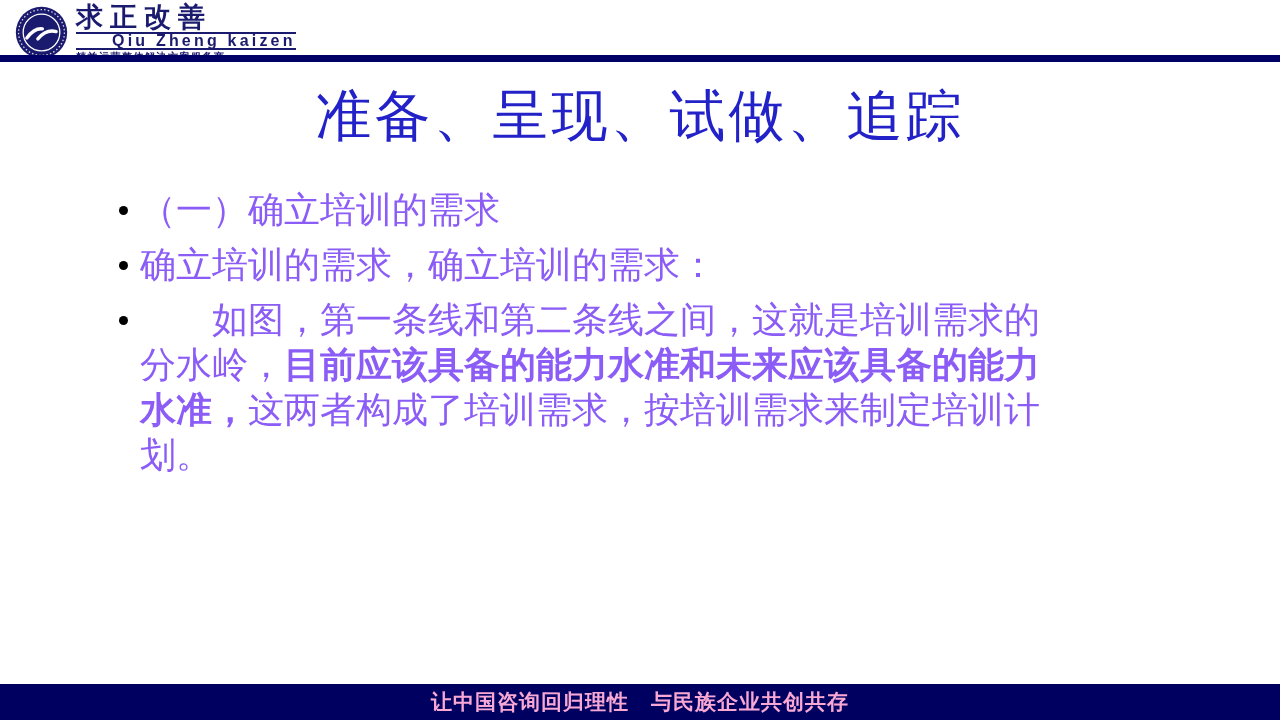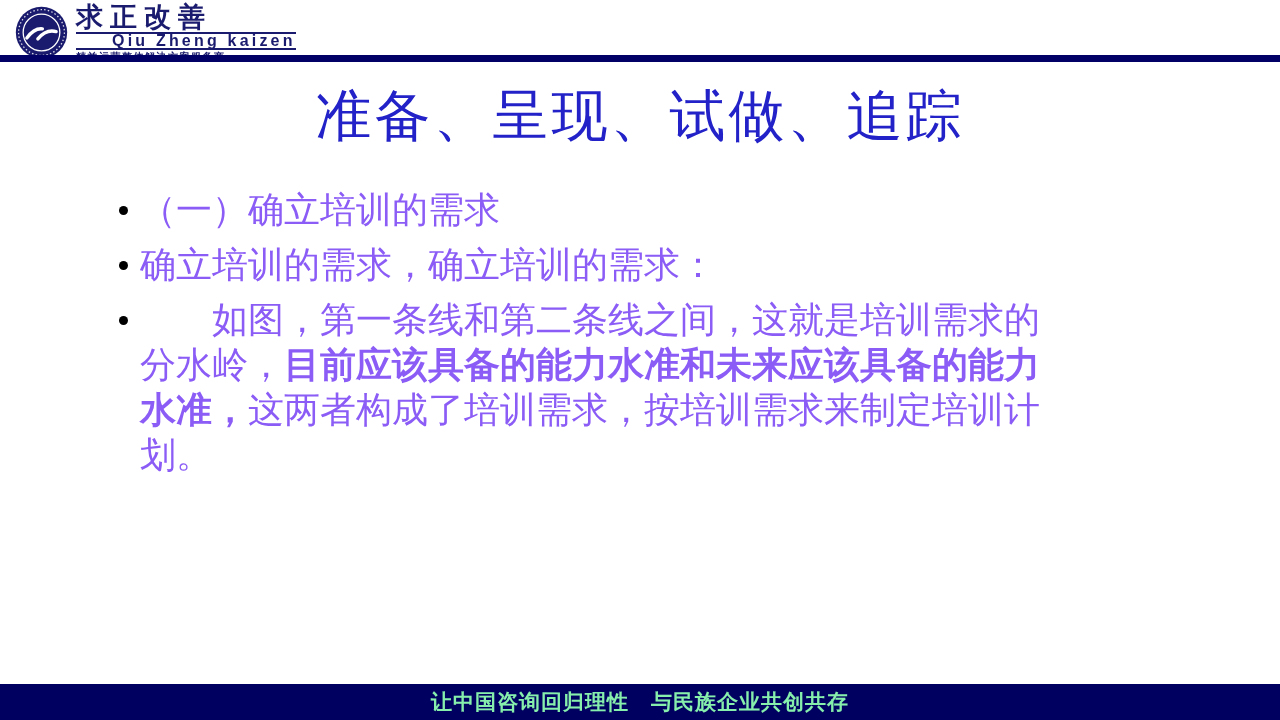--- a/index.html
+++ b/index.html
@@ -70,21 +70,21 @@
   .indent-first{text-indent:72px;}
   .seg-bold{font-weight:bold;}
   
   .footer{
     position:absolute;left:0;bottom:0;width:100%;height:36px;
     background:#000060;
     display:flex;align-items:center;justify-content:center;
   }
   .footer-slogan{
     font-family:"Liberation Sans","DejaVu Sans",sans-serif;
-    color:#86efac;font-size:21px;font-weight:bold;letter-spacing:1px;
+    color:#f9a8d4;font-size:21px;font-weight:bold;letter-spacing:1px;
   }
 </style>
 </head>
 <body>
 
 <div class="slide">
 
   <header class="header">
     <div class="logo">
       <svg class="emblem" width="55" height="55" viewBox="0 0 60 60">

